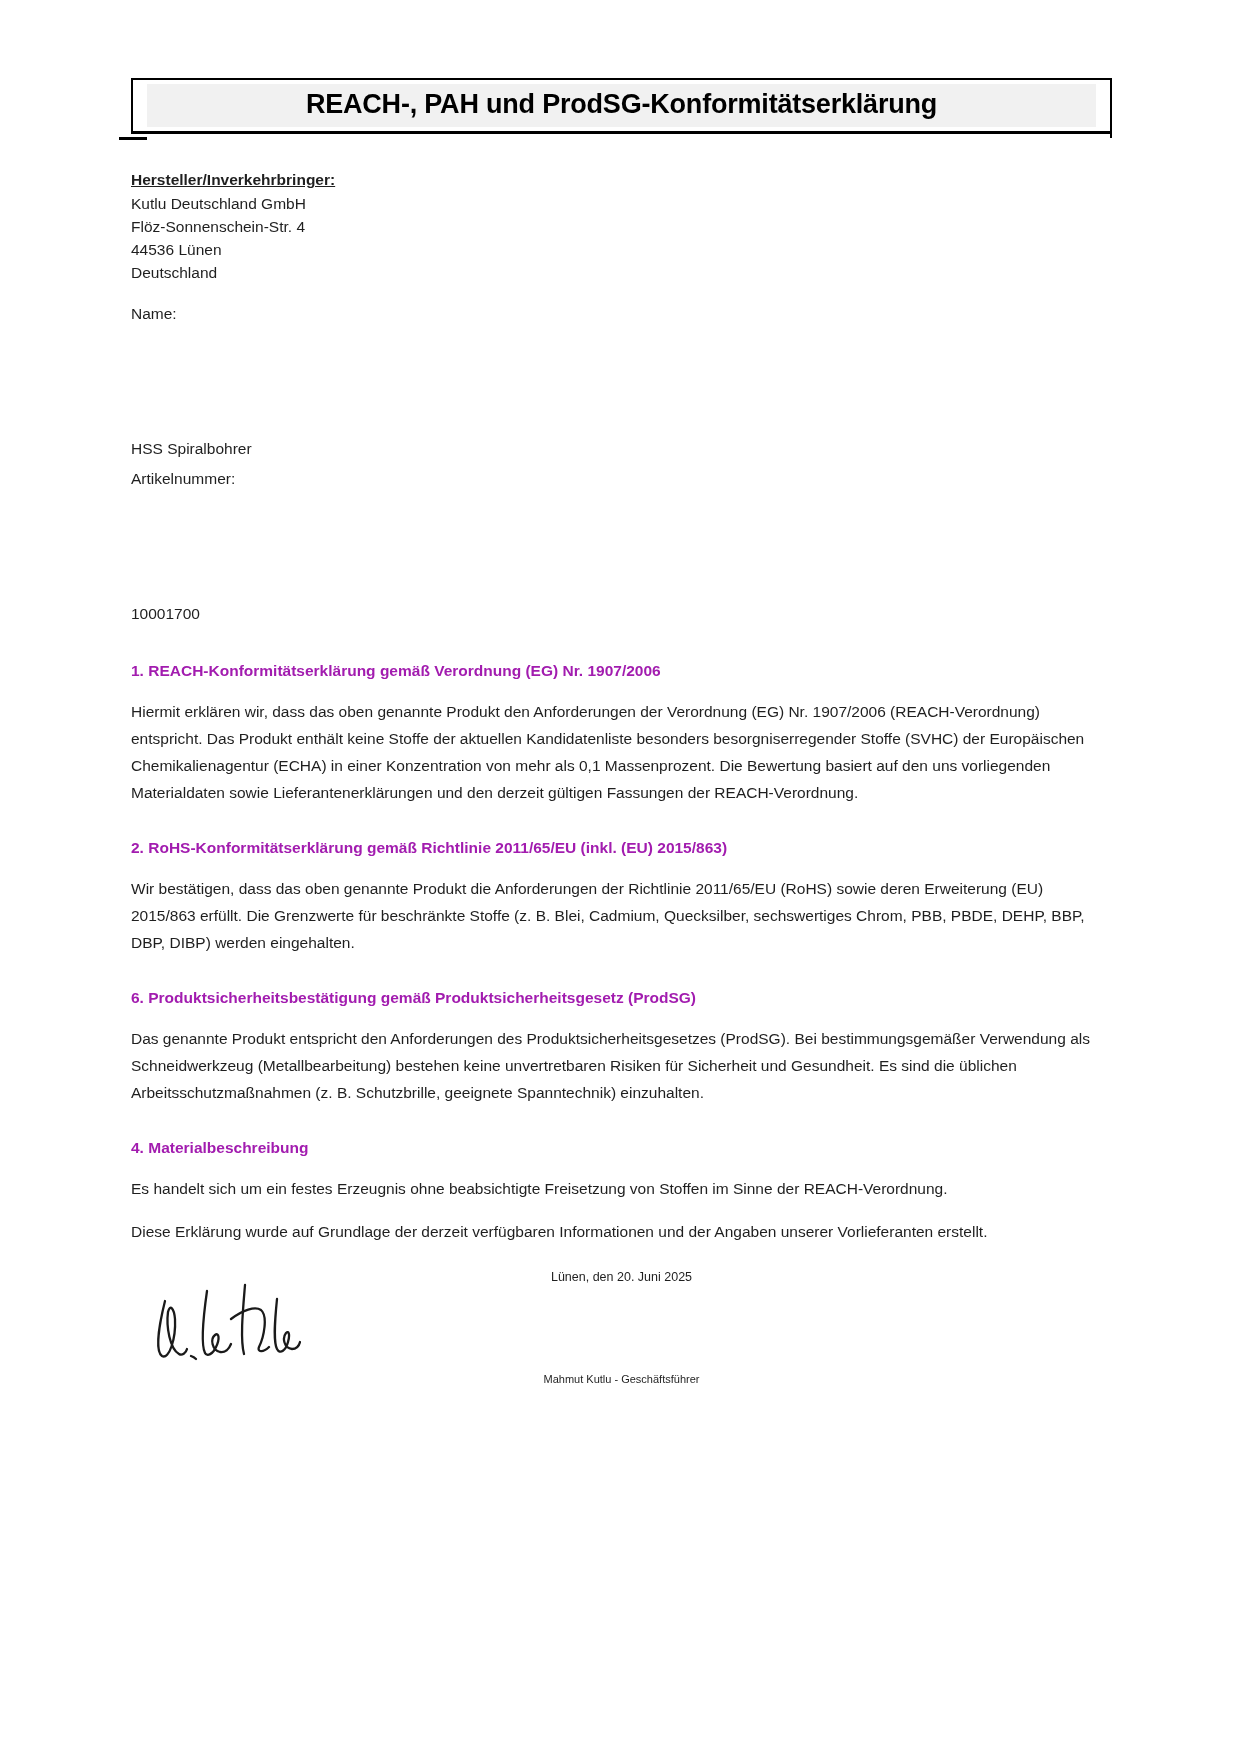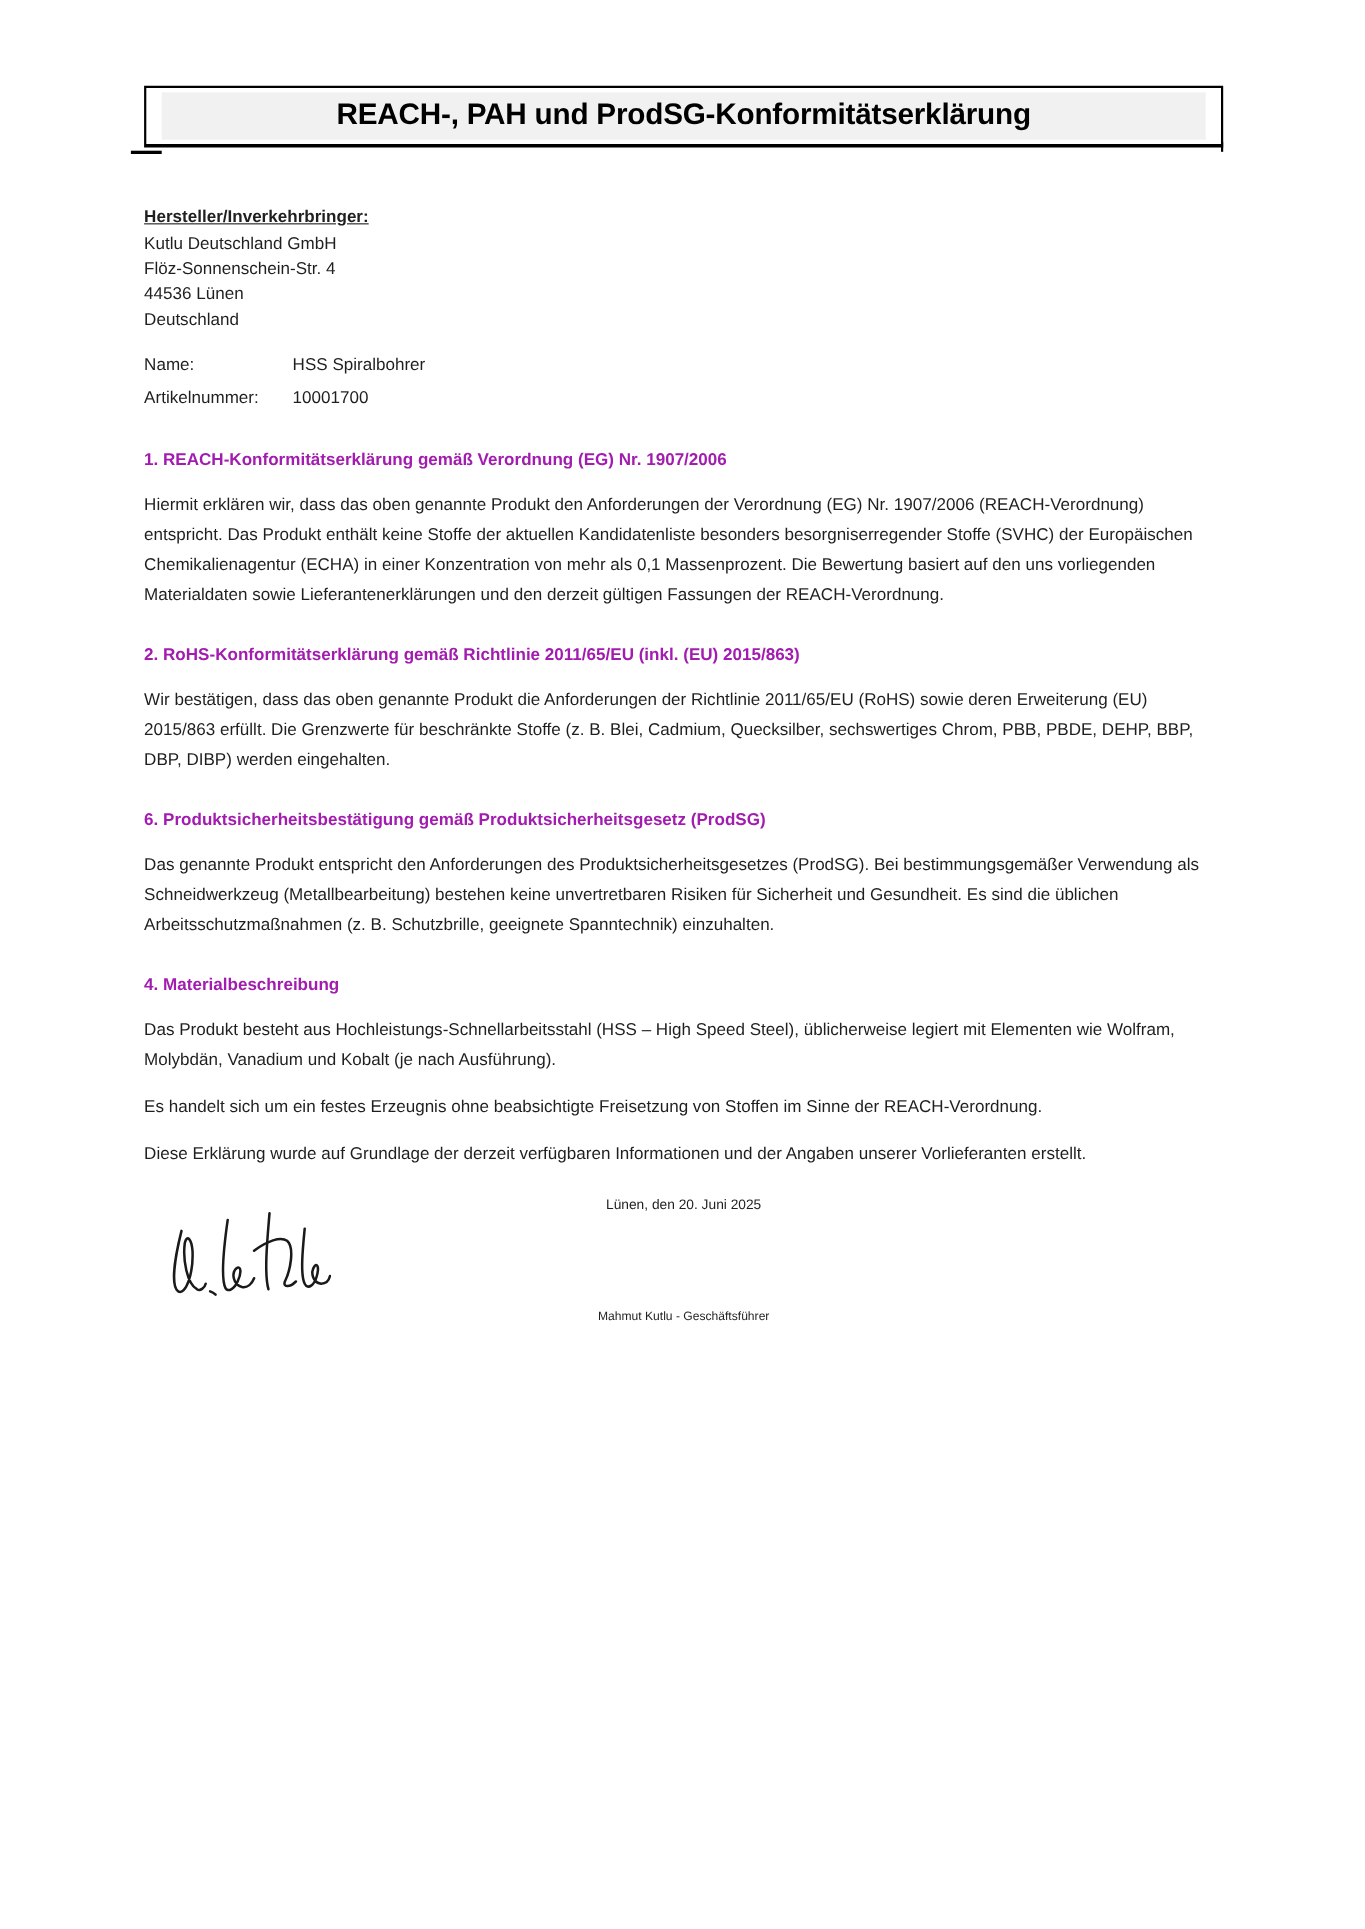--- a/index.html
+++ b/index.html
@@ -41,28 +41,28 @@
   .title-band{
     background:var(--band);
     text-align:center;
     font-size:27px;
     font-weight:700;
     letter-spacing:-0.2px;
     padding:5px 8px 7px;
     color:#000000;
   }
   
-  .manufacturer{ margin-top:52px; font-size:15.5px; line-height:23px; }
+  .manufacturer{ margin-top:34px; font-size:15.5px; line-height:23px; }
   .manufacturer-heading{
     font-weight:700; text-decoration:underline; font-size:15.5px;
     margin-bottom:1px;
   }
   
   .product{ margin-top:15px; font-size:15.5px; line-height:30px; }
-  .product-row{ display:flex; }
+  .product-row{ display:flex;flex-direction:column; }
   .product-label{ width:135px; flex:0 0 135px; }
   
   .section{ margin-top:0; }
   .section-heading{
     font-weight:700; font-size:15.5px; line-height:22px;
     margin-top:31px; color:#a21caf;
   }
   .section p{
     font-size:15.5px; line-height:27px;
     margin-top:16px;
@@ -111,21 +111,20 @@
     <p>Wir bestätigen, dass das oben genannte Produkt die Anforderungen der Richtlinie 2011/65/EU (RoHS) sowie deren Erweiterung (EU) 2015/863 erfüllt. Die Grenzwerte für beschränkte Stoffe (z. B. Blei, Cadmium, Quecksilber, sechswertiges Chrom, PBB, PBDE, DEHP, BBP, DBP, DIBP) werden eingehalten.</p>
   </div>
 
   <div class="section">
     <div class="section-heading">6. Produktsicherheitsbestätigung gemäß Produktsicherheitsgesetz (ProdSG)</div>
     <p>Das genannte Produkt entspricht den Anforderungen des Produktsicherheitsgesetzes (ProdSG). Bei bestimmungsgemäßer Verwendung als Schneidwerkzeug (Metallbearbeitung) bestehen keine unvertretbaren Risiken für Sicherheit und Gesundheit. Es sind die üblichen Arbeitsschutzmaßnahmen (z. B. Schutzbrille, geeignete Spanntechnik) einzuhalten.</p>
   </div>
 
   <div class="section">
     <div class="section-heading">4. Materialbeschreibung</div>
-    <p>Das Produkt besteht aus Hochleistungs-Schnellarbeitsstahl (HSS – High Speed Steel), üblicherweise legiert mit Elementen wie Wolfram, Molybdän, Vanadium und Kobalt (je nach Ausführung).</p>
     <p>Es handelt sich um ein festes Erzeugnis ohne beabsichtigte Freisetzung von Stoffen im Sinne der REACH-Verordnung.</p>
     <p>Diese Erklärung wurde auf Grundlage der derzeit verfügbaren Informationen und der Angaben unserer Vorlieferanten erstellt.</p>
   </div>
 
   <div class="sig-block">
     <div class="sig-date">Lünen, den 20. Juni 2025</div>
 
     <svg class="signature" width="152" height="92" viewBox="0 0 152 92" fill="none" stroke="#1a1a1a" stroke-width="2.3" stroke-linecap="round" stroke-linejoin="round">
       <path d="M16,24 C10,48 6,74 13,79 C20,83 27,62 26,42 C25,31 21,27 19,35 C17,50 21,72 30,77 C33,79 37,76 38,72"></path>
       <path d="M42,79 q3,1 5,3"></path>

